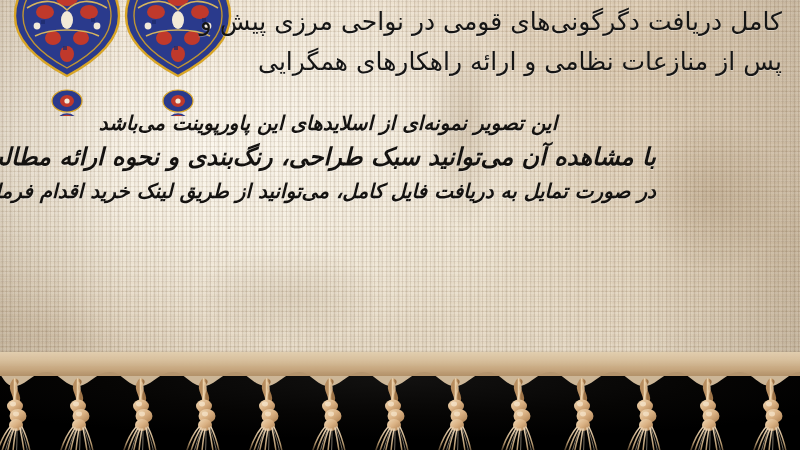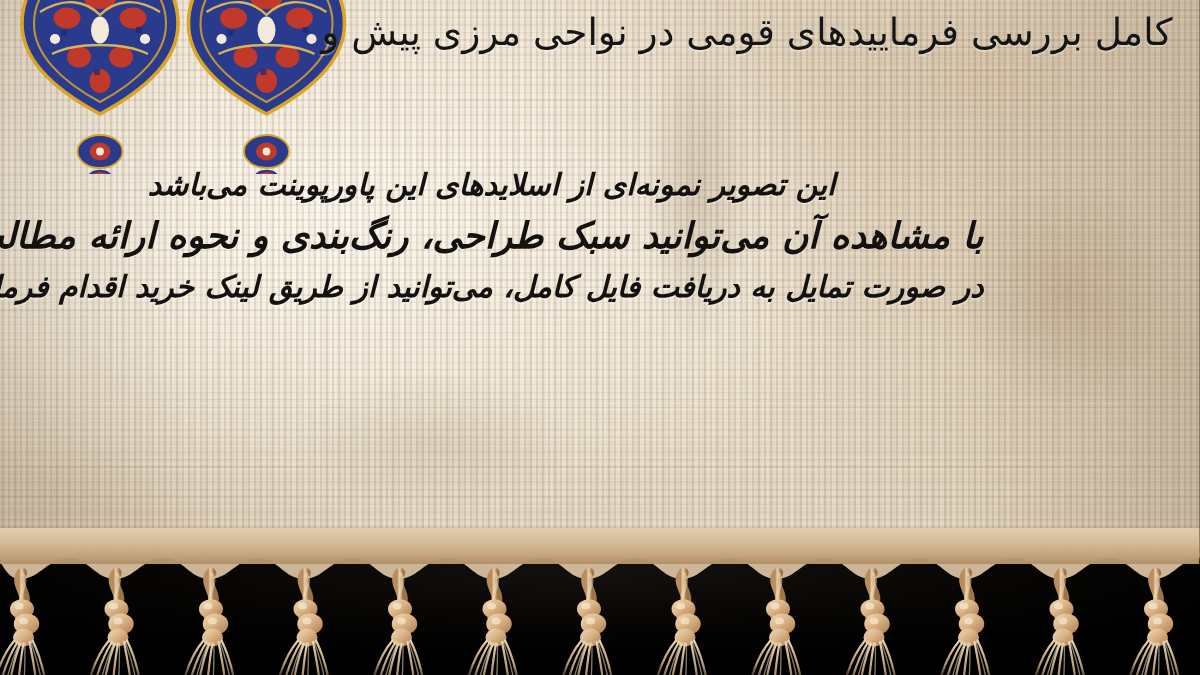--- a/index.html
+++ b/index.html
@@ -174,21 +174,22 @@
         </g>
       </defs>
       <use href="#medallion" x="0" y="0" transform="translate(67,58)"></use>
       <use href="#medallion" x="0" y="0" transform="translate(178,58)"></use>
       <use href="#pendant" x="0" y="0" transform="translate(67,135)"></use>
       <use href="#pendant" x="0" y="0" transform="translate(178,135)"></use>
     </svg>
   </div>
 
   <div class="title-block">
-    <div class="t1">کامل بررسی فرمایید‌های قومی در نواحی مرزی پیش و</div>
+    <div class="t1">کامل دریافت دگرگونی‌های قومی در نواحی مرزی پیش و</div>
+    <div class="t2">پس از منازعات نظامی و ارائه راهکارهای همگرایی</div>
   </div>
 
   <div class="body-block">
     <span class="ln ln1">این تصویر نمونه‌ای از اسلایدهای این پاورپوینت می‌باشد</span>
     <span class="ln ln2">با مشاهده آن می‌توانید سبک طراحی، رنگ‌بندی و نحوه ارائه مطالب را بررسی نمایید</span>
     <span class="ln ln3">در صورت تمایل به دریافت فایل کامل، می‌توانید از طریق لینک خرید اقدام فرمایید</span>
   </div>
 
   <div class="blackfield"></div>
 

